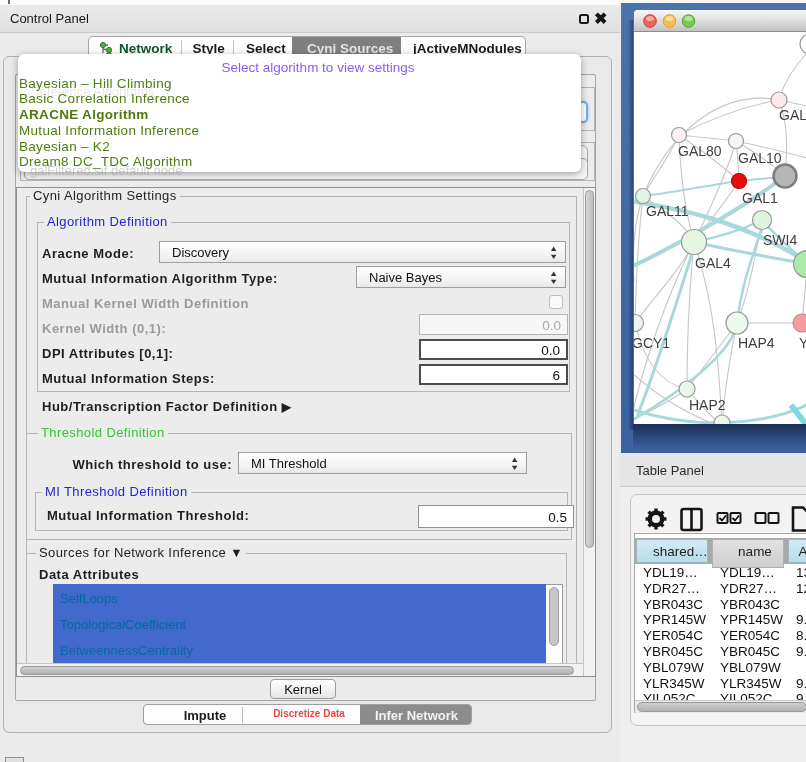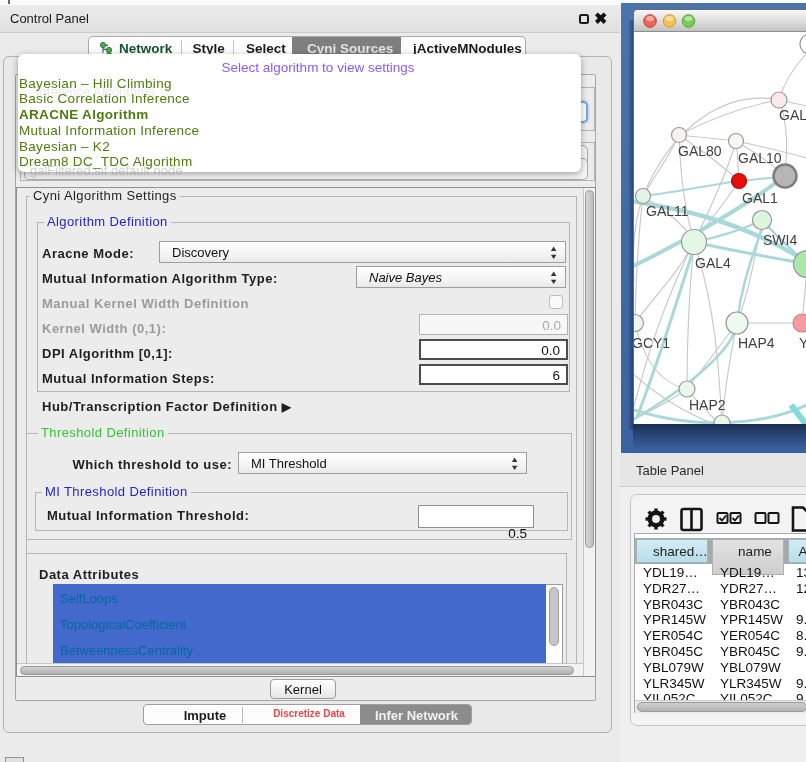--- a/index.html
+++ b/index.html
@@ -68,50 +68,51 @@
 
       <div class="abs" style="left:20px;top:34px;width:533px;height:170px;border:1px solid #b5b5b5;"></div>
       <div class="abs grouplab" style="left:27px;top:27px;color:#2323cf;text-align:right;">Algorithm Definition</div>
 
       <div class="abs blab" style="left:25px;top:58px;">Aracne Mode:</div>
       <div class="combo" style="left:142px;top:53px;width:407px;height:22px;">
         <span class="ctext">Discovery</span>
           <span class="carr">▲<br>▼</span>
       </div>
       <div class="abs blab" style="left:25px;top:83px;">Mutual Information Algorithm Type:</div>
-      <div class="combo" style="left:339px;top:78px;width:210px;height:22px;font-style:italic;">
+      <div class="combo" style="left:339px;top:78px;width:210px;height:22px;">
         <span class="ctext">Naive Bayes</span>
           <span class="carr">▲<br>▼</span>
       </div>
       <div class="abs blab" style="left:25px;top:108px;color:#9b9b9b;">Manual Kernel Width Definition</div>
       <div class="abs" style="left:532px;top:107px;width:14px;height:14px;border:1px solid #bdbdbd;border-radius:3px;background:#fafafa;"></div>
       <div class="abs blab" style="left:25px;top:133px;color:#9b9b9b;">Kernel Width (0,1):</div>
       <div class="tfield" style="left:402px;top:126px;width:149px;height:21px;border:1px solid #b3b3b3;background:#f7f7f7;color:#ababab;padding-top:3px;">0.0</div>
-      <div class="abs blab" style="left:25px;top:158px;">DPI Algorithm [0,1]:</div>
+      <div class="abs blab" style="left:25px;top:158px;">DPI Attributes [0,1]:</div>
       <div class="tfield" style="left:402px;top:151px;width:149px;height:21px;border:2px solid #4c4c4c;padding-top:2px;">0.0</div>
       <div class="abs blab" style="left:25px;top:183px;">Mutual Information Steps:</div>
       <div class="tfield" style="left:402px;top:176px;width:149px;height:21px;border:2px solid #4c4c4c;padding-top:2px;">6</div>
 
       <div class="abs blab" style="left:25px;top:211px;">Hub/Transcription Factor Definition <span style="font-size:12px;">▶</span></div>
 
       <div class="abs" style="left:9px;top:245px;width:546px;height:107px;border:1px solid #b5b5b5;"></div>
       <div class="abs grouplab" style="left:21px;top:238px;color:#35c435;">Threshold Definition</div>
 
       <div class="abs blab" style="left:30px;top:269px;width:185px;text-align:right;">Which threshold to use:</div>
       <div class="combo" style="left:221px;top:264px;width:289px;height:22px;">
         <span class="ctext">MI Threshold</span>
           <span class="carr">▲<br>▼</span>
       </div>
 
       <div class="abs" style="left:18px;top:304px;width:533px;height:39px;border:1px solid #b5b5b5;"></div>
       <div class="abs grouplab" style="left:25px;top:297px;color:#2323cf;">MI Threshold Definition</div>
       <div class="abs blab" style="left:30px;top:320px;">Mutual Information Threshold:</div>
-      <div class="tfield" style="left:401px;top:317px;width:116px;height:23px;border:1px solid #909090;padding-top:20px;">0.5</div>
+      <div class="tfield" style="left:401px;top:317px;width:156px;height:23px;border:1px solid #909090;padding-top:4px;">0.5</div>
 
       <div class="abs" style="left:9px;top:365px;width:541px;height:113px;border:1px solid #b5b5b5;"></div>
+      <div class="abs grouplab" style="left:19px;top:358px;color:#1e1e1e;">Sources for Network Inference <span style="font-size:12.5px;">▼</span></div>
       <div class="abs blab" style="left:22px;top:379px;">Data Attributes</div>
       <div class="abs" style="left:36px;top:396px;width:510px;height:80px;border:1px solid #9a9a9a;background:#fff;"></div>
       <div class="abs" style="left:36px;top:396px;width:493px;height:80px;background:#4269cb;"></div>
       <div class="abs" style="left:43px;top:398px;font-size:13px;color:#0369a1;line-height:26px;">SelfLoops<br>TopologicalCoefficient<br>BetweennessCentrality<br>gal4RGexp</div>
       <div class="abs" style="left:531.5px;top:399px;width:10.5px;height:59px;background:#c6c6c6;border:1px solid #a0a0a0;border-radius:5px;"></div>
     </div>
   </div>
 
   <div class="abs" style="left:18px;top:54px;width:563px;height:118px;background:#fff;border-radius:6px;box-shadow:0 2px 7px rgba(0,0,0,0.35);"></div>
   <div class="abs" style="left:36px;top:84px;font-size:13px;color:rgba(150,150,150,0.22);">Inference Algorithms</div>
@@ -174,21 +175,21 @@
       <rect x="124.5" y="7" width="10" height="10" rx="1"></rect>
     </g>
 
     <path d="M149 1.5 h10 l6 6 v17 h-16 z" fill="none" stroke="#151515" stroke-width="2.6"></path>
   </svg>
 
   <div class="abs" style="left:634px;top:533px;width:172px;height:180px;background:#fff;border-top:1px solid #aaa;border-left:1px solid #aaa;overflow:hidden;">
 
     <div class="abs" style="left:0;top:4px;width:172px;height:26px;background:#a9a9a9;"></div>
     <div class="abs" style="left:1px;top:5px;width:72px;height:24px;background:linear-gradient(#d3ecf6,#b8dcea);border:1px solid #9fb6bf;text-align:center;font-size:13.5px;color:#222;padding-top:4px;padding-left:16px;">shared…</div>
-    <div class="abs" style="left:77px;top:5px;width:72px;height:36px;background:linear-gradient(#e2e2e2,#cecece);border:1px solid #b0b0b0;text-align:center;font-size:13.5px;color:#222;padding-top:4px;padding-left:14px;">name</div>
+    <div class="abs" style="left:77px;top:5px;width:72px;height:29px;background:linear-gradient(#e2e2e2,#cecece);border:1px solid #b0b0b0;text-align:center;font-size:13.5px;color:#222;padding-top:4px;padding-left:14px;">name</div>
     <div class="abs" style="left:153px;top:5px;width:30px;height:24px;background:linear-gradient(#d3ecf6,#b8dcea);border:1px solid #9fb6bf;text-align:center;font-size:13.5px;color:#222;padding-top:4px;">A</div>
 
     <div class="abs" style="left:8px;top:31px;font-size:13.5px;color:#111;line-height:15.8px;white-space:pre;">YDL19…
 YDR27…
 YBR043C
 YPR145W
 YER054C
 YBR045C
 YBL079W
 YLR345W

